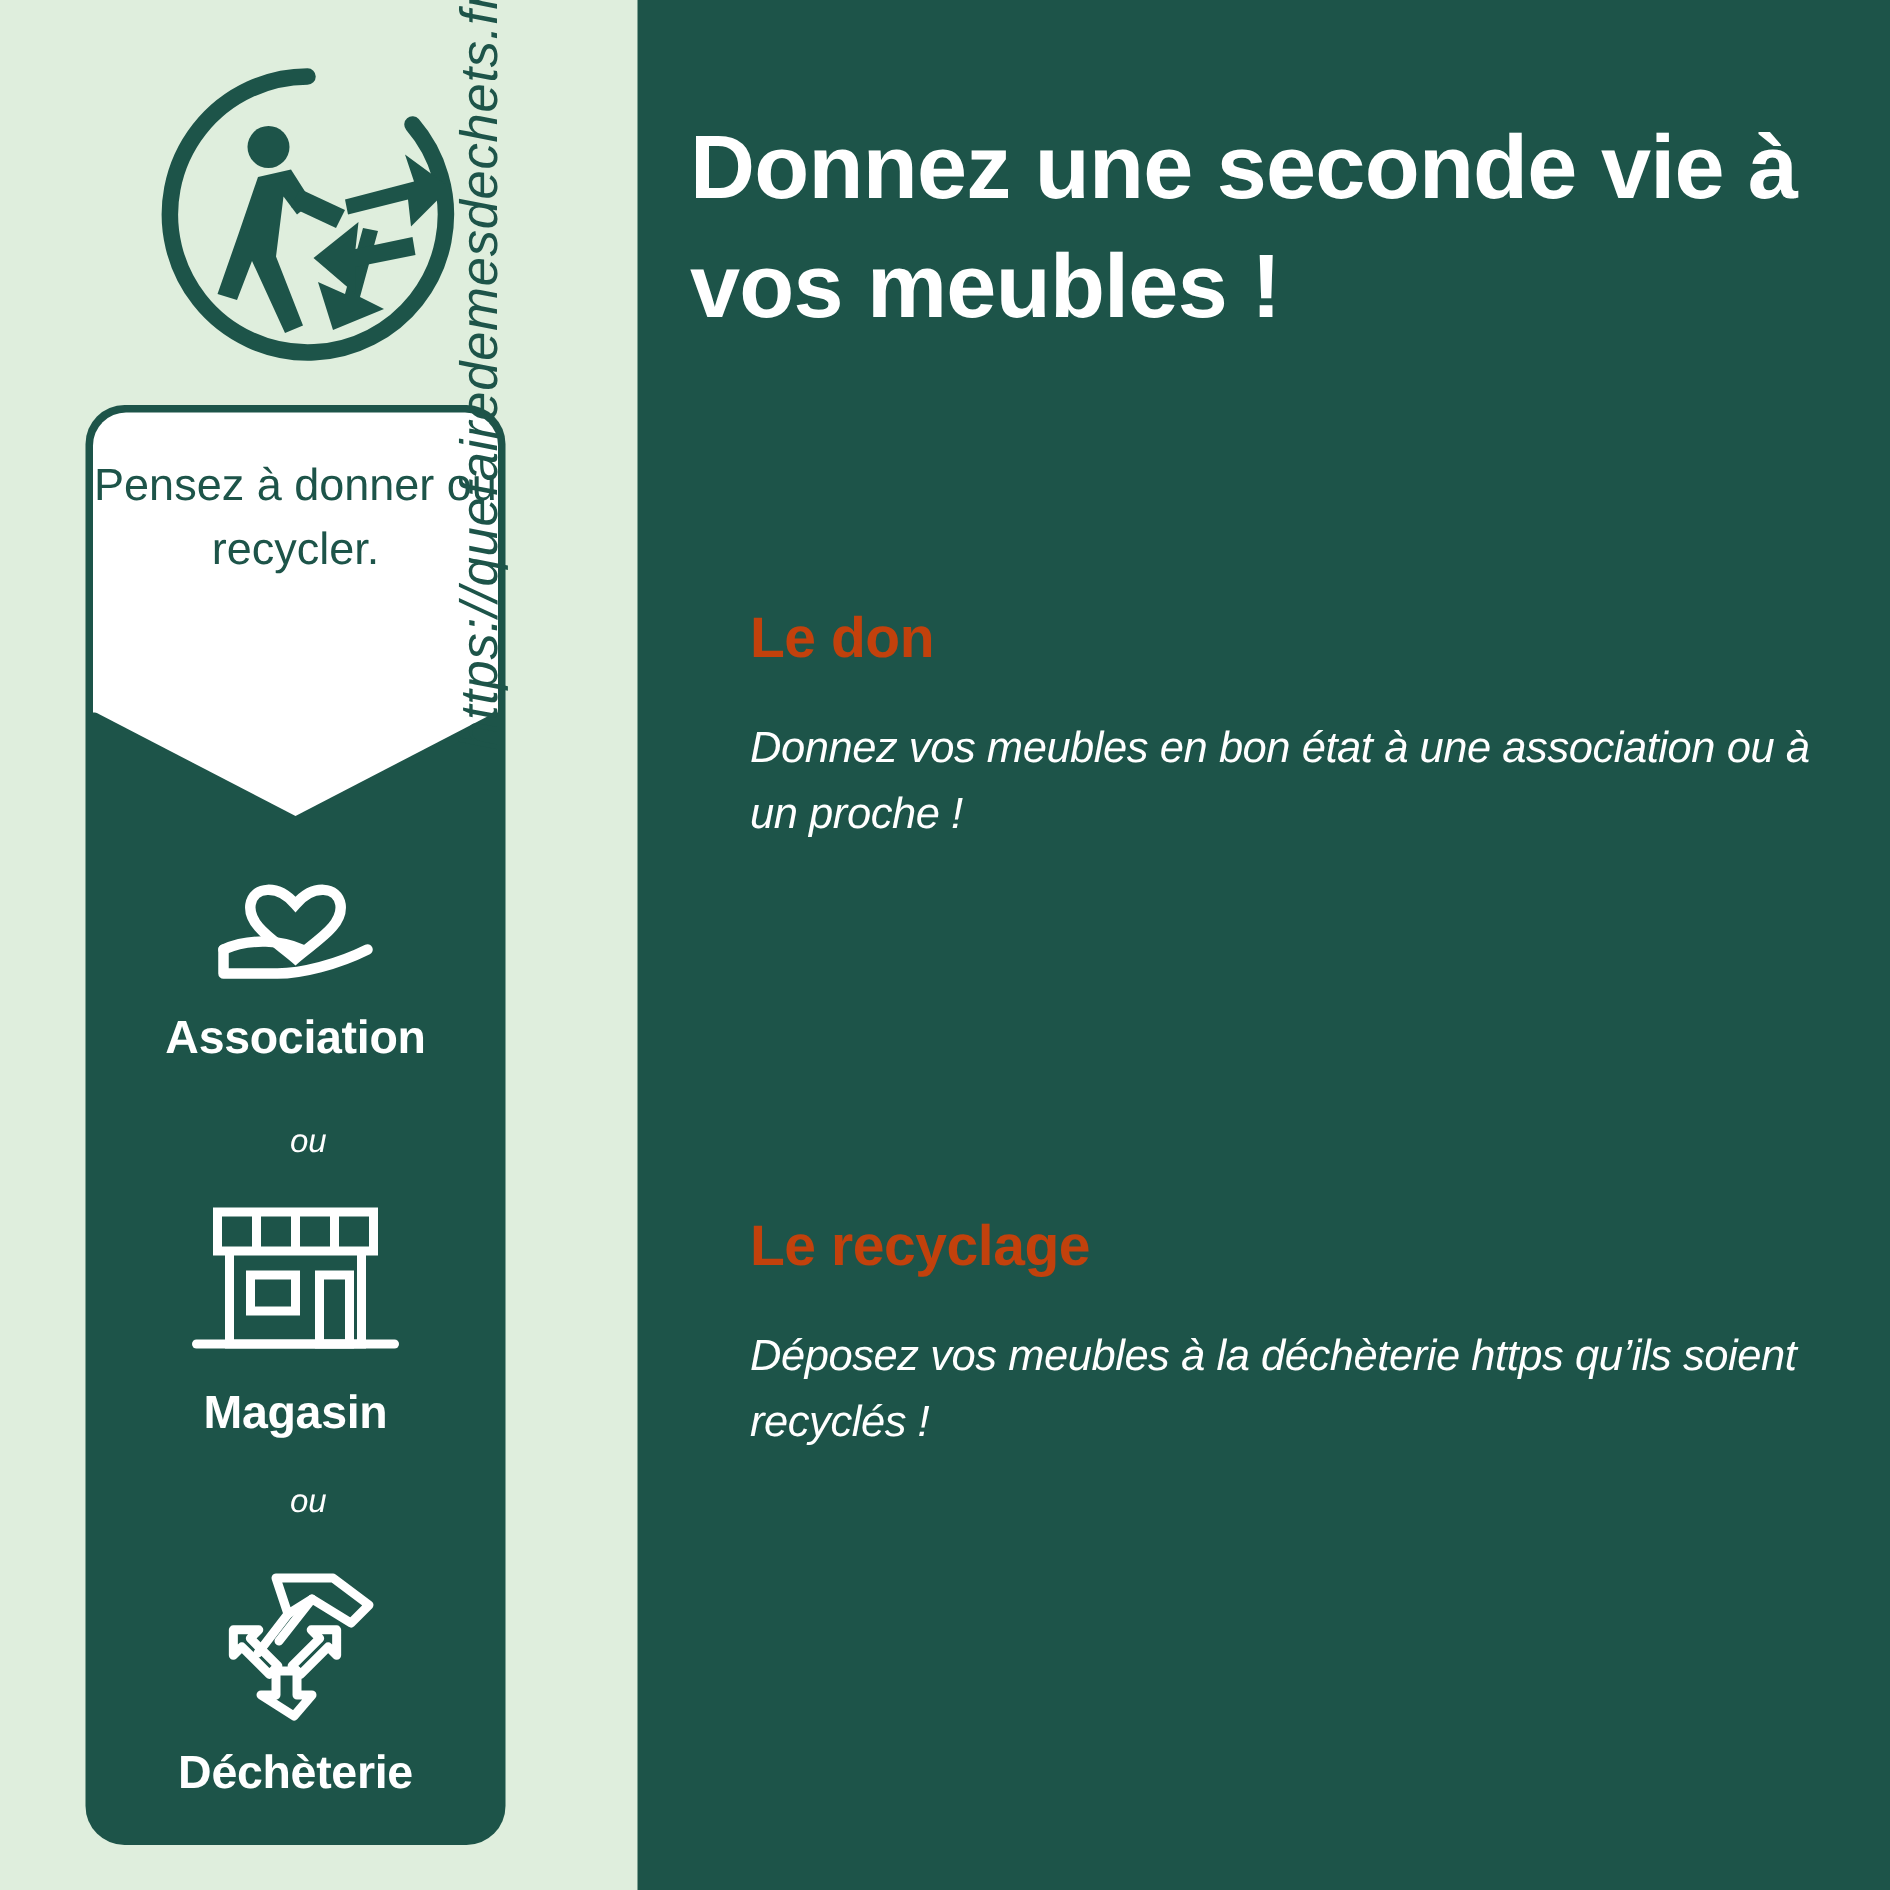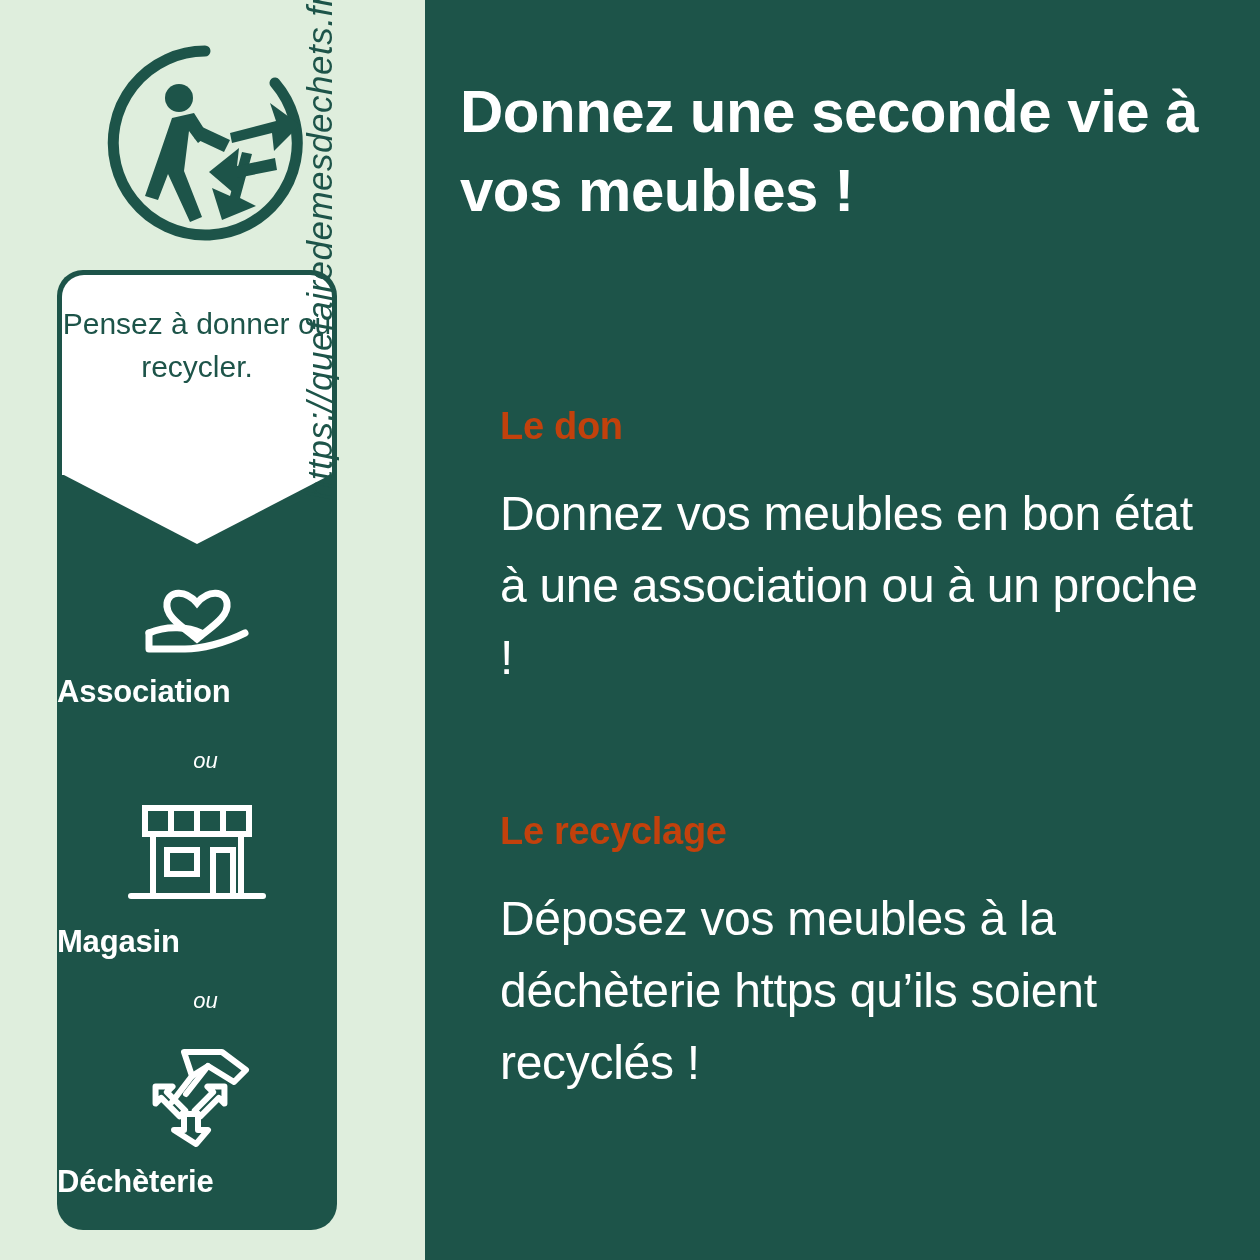--- a/index.html
+++ b/index.html
@@ -39,21 +39,22 @@
   .section { position: absolute; width: 710px; left: 500px; }
   .section-title {
     color: #c2410c;
     font-size: 38px;
     font-weight: bold;
     margin-bottom: 30px;
     letter-spacing: -0.3px;
   }
   .section-body {
     color: #ffffff;
-    font-size: 48px;
+    font-size: 29px;
+    font-style: italic;
     line-height: 1.5;
     letter-spacing: -0.3px;
   }
   #section-don { top: 405px; }
   #section-recyclage { top: 810px; }
 
   
   .logo-wrap {
     position: absolute;
     left: 100px; top: 38px;
@@ -90,21 +91,21 @@
   .callout-point {
     position: absolute;
     left: 62px; top: 474px;
     width: 0; height: 0;
     border-left: 135px solid transparent;
     border-right: 135px solid transparent;
     border-top: 70px solid #ffffff;
   }
 
   
-  .option { position: absolute; left: 57px; width: 280px; }
+  .option { position: absolute; left: 57px; width: 280px; text-align: center; }
   .option-icon { height: 110px; display: flex; align-items: center; justify-content: center; }
   .option-label {
     color: #ffffff;
     font-size: 31px;
     font-weight: bold;
     margin-top: 14px;
     letter-spacing: -0.2px;
   }
   .ou {
     position: absolute; left: 57px; width: 280px;

